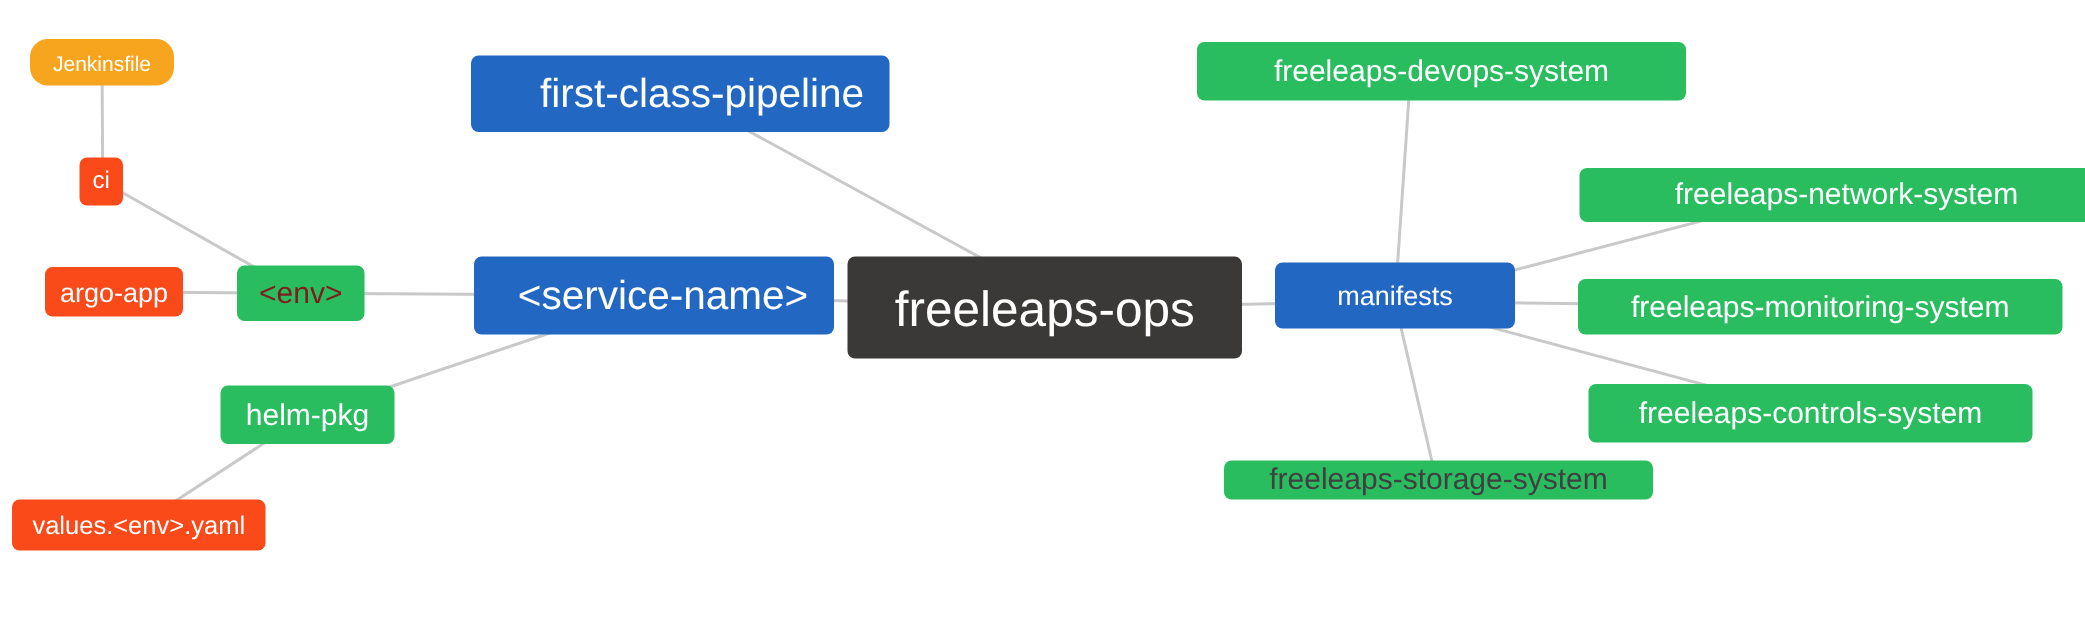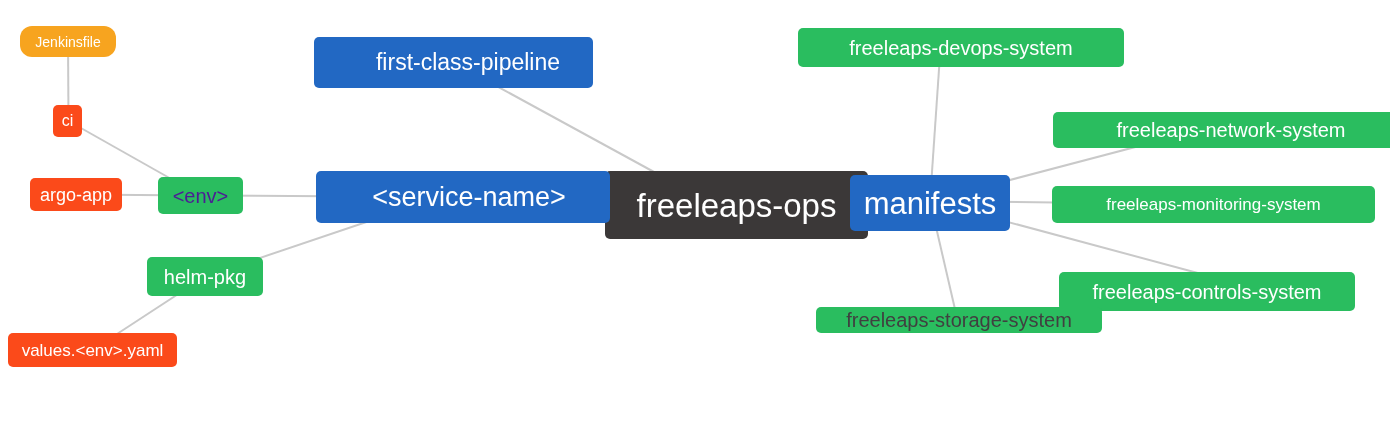--- a/index.html
+++ b/index.html
@@ -58,29 +58,29 @@
       <line x1="440.5" y1="197" x2="714.5" y2="205" stroke="#c9c9c9" stroke-width="2" fill="none"></line>
       <line x1="453.5" y1="62.5" x2="714.5" y2="205" stroke="#c9c9c9" stroke-width="2" fill="none"></line>
       <line x1="714.5" y1="205" x2="930" y2="201" stroke="#c9c9c9" stroke-width="2" fill="none"></line>
       <line x1="930" y1="201" x2="940.5" y2="47.5" stroke="#c9c9c9" stroke-width="2" fill="none"></line>
       <line x1="930" y1="201" x2="1200" y2="130" stroke="#c9c9c9" stroke-width="2" fill="none"></line>
       <line x1="930" y1="201" x2="1213.5" y2="204.5" stroke="#c9c9c9" stroke-width="2" fill="none"></line>
       <line x1="930" y1="201" x2="1207" y2="275.5" stroke="#c9c9c9" stroke-width="2" fill="none"></line>
       <line x1="930" y1="201" x2="959" y2="326.5" stroke="#c9c9c9" stroke-width="2" fill="none"></line>
     </svg>
   <div class="nodes">
-      <div class="node" style="left: 605px; top: 171px; width: 263px; height: 68px; font-size: 33px; background: rgb(59, 56, 56); color: rgb(255, 255, 255);">freeleaps-ops</div>
-      <div class="node" style="left: 314px; top: 37px; width: 279px; height: 51px; font-size: 23px; background: rgb(34, 104, 195); color: rgb(255, 255, 255); padding-left: 29px;">first-class-pipeline</div>
-      <div class="node" style="left: 316px; top: 171px; width: 294px; height: 52px; font-size: 27px; background: rgb(34, 104, 195); color: rgb(255, 255, 255); padding-left: 12px;">&lt;service-name&gt;</div>
-      <div class="node" style="left: 850px; top: 175px; width: 160px; height: 56px; font-size: 31px; background: rgb(34, 104, 195); color: rgb(255, 255, 255);">manifests</div>
-      <div class="node" style="left: 158px; top: 177px; width: 85px; height: 37px; font-size: 20px; background: rgb(42, 189, 95); color: #4c1d95;">&lt;env&gt;</div>
+      <div class="node" style="left: 565px; top: 171px; width: 263px; height: 68px; font-size: 33px; background: rgb(59, 56, 56); color: rgb(255, 255, 255);">freeleaps-ops</div>
+      <div class="node" style="left: 314px; top: 37px; width: 279px; height: 51px; font-size: 27px; background: rgb(34, 104, 195); color: rgb(255, 255, 255); padding-left: 29px;">first-class-pipeline</div>
+      <div class="node" style="left: 316px; top: 171px; width: 240px; height: 52px; font-size: 27px; background: rgb(34, 104, 195); color: rgb(255, 255, 255); padding-left: 12px;">&lt;service-name&gt;</div>
+      <div class="node" style="left: 850px; top: 175px; width: 160px; height: 44px; font-size: 18px; background: rgb(34, 104, 195); color: rgb(255, 255, 255);">manifests</div>
+      <div class="node" style="left: 158px; top: 177px; width: 85px; height: 37px; font-size: 20px; background: rgb(42, 189, 95); color: #7f1d1d;">&lt;env&gt;</div>
       <div class="node" style="left: 147px; top: 257px; width: 116px; height: 39px; font-size: 20px; background: rgb(42, 189, 95); color: rgb(255, 255, 255); text-align: center;">helm-pkg</div>
       <div class="node" style="left: 53px; top: 105px; width: 29px; height: 32px; font-size: 16px; background: rgb(251, 74, 26); color: rgb(255, 255, 255);">ci</div>
       <div class="node" style="left: 8px; top: 333px; width: 169px; height: 34px; font-size: 17px; background: rgb(251, 74, 26); color: rgb(255, 255, 255);">values.&lt;env&gt;.yaml</div>
       <div class="node" style="left: 30px; top: 178px; width: 92px; height: 33px; font-size: 18px; background: rgb(251, 74, 26); color: rgb(255, 255, 255);">argo-app</div>
       <div class="node" style="left: 20px; top: 26px; width: 96px; height: 31px; font-size: 14px; background: rgb(247, 164, 31); color: rgb(255, 255, 255); border-radius: 12px;">Jenkinsfile</div>
       <div class="node" style="left: 798px; top: 28px; width: 326px; height: 39px; font-size: 20px; background: rgb(42, 189, 95); color: rgb(255, 255, 255);">freeleaps-devops-system</div>
       <div class="node" style="left: 1053px; top: 112px; width: 356px; height: 36px; font-size: 20px; background: rgb(42, 189, 95); color: rgb(255, 255, 255); text-align: center;">freeleaps-network-system</div>
-      <div class="node" style="left: 1052px; top: 186px; width: 323px; height: 37px; font-size: 17px; background: rgb(42, 189, 95); color: rgb(255, 255, 255);">freeleaps-monitoring-system</div>
-      <div class="node" style="left: 1059px; top: 256px; width: 296px; height: 39px; font-size: 20px; background: rgb(42, 189, 95); color: rgb(255, 255, 255); margin-top: 16px;">freeleaps-controls-system</div>
+      <div class="node" style="left: 1052px; top: 186px; width: 323px; height: 37px; font-size: 20px; background: rgb(42, 189, 95); color: rgb(255, 255, 255);">freeleaps-monitoring-system</div>
+      <div class="node" style="left: 1059px; top: 256px; width: 296px; height: 39px; font-size: 20px; background: rgb(42, 189, 95); color: rgb(255, 255, 255);">freeleaps-controls-system</div>
       <div class="node" style="left: 816px; top: 307px; width: 286px; height: 26px; font-size: 20px; background: rgb(42, 189, 95); color: #404040;">freeleaps-storage-system</div>
     </div>
 </div>
 
 </body></html>

